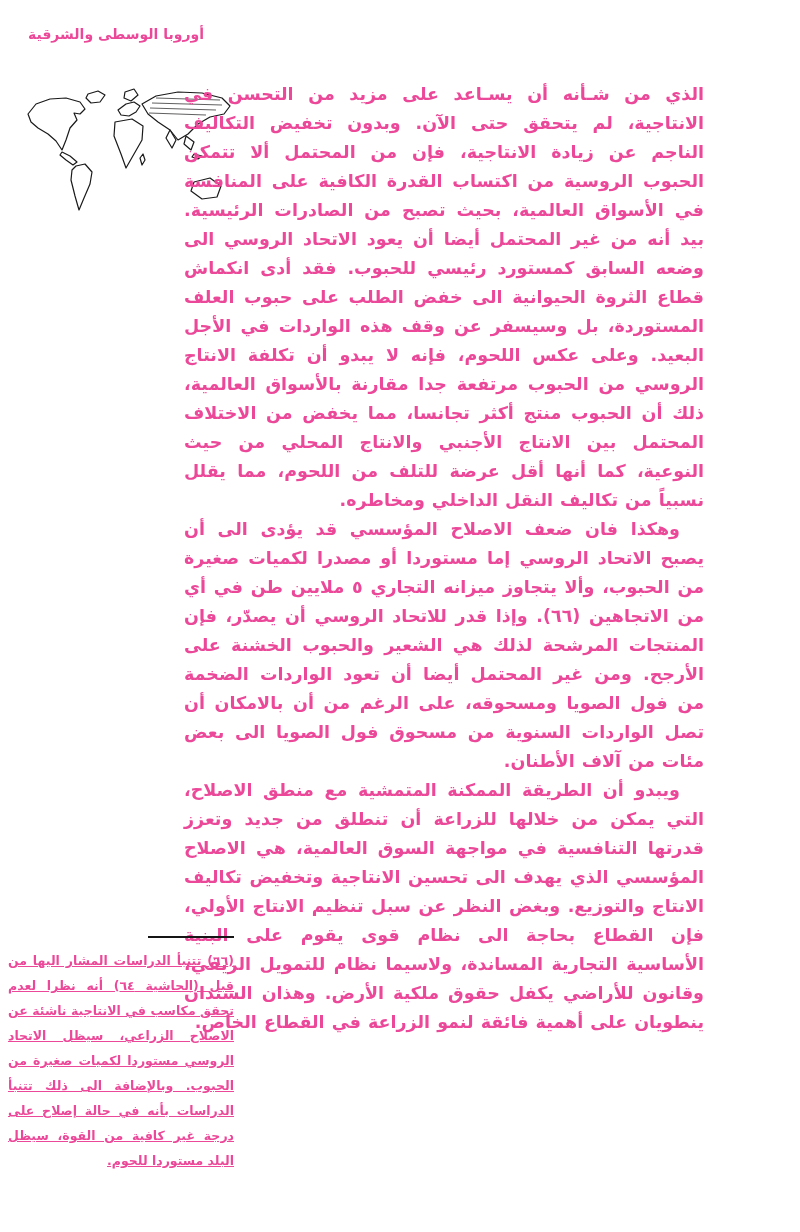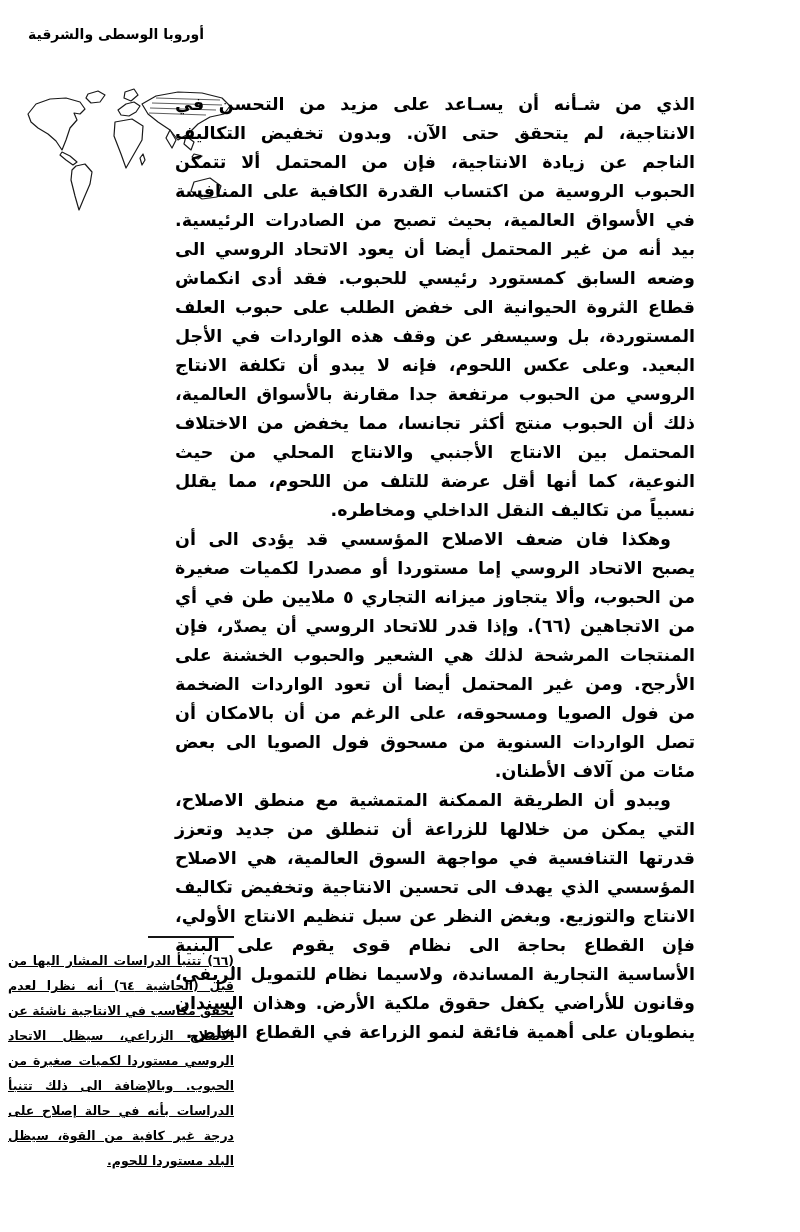--- a/index.html
+++ b/index.html
@@ -6,21 +6,21 @@
   html, body { background: #ffffff; }
   body { font-family: "DejaVu Sans", sans-serif; }
 
   .page {
     position: relative;
     width: 705px;
     height: 1232px;
     background: #ffffff;
     overflow: hidden;
     direction: rtl;
-    color: #000000;
+    color: #ec4899;
   }
 
   .running-header {
     position: absolute;
     top: 26px;
     left: 28px;
     font-size: 14px;
     font-weight: bold;
     letter-spacing: 0;
     white-space: nowrap;
@@ -31,24 +31,23 @@
     top: 84px;
     left: 22px;
     width: 215px;
     height: 150px;
   }
   .map-figure svg { display: block; width: 100%; height: 100%; }
 
   .main-text {
     position: absolute;
     top: 80px;
-    right: 10px;
+    right: 1px;
     width: 520px;
     text-align: justify;
-    margin-top: 10px;
   }
   .main-text p {
     font-size: 17.5px;
     font-weight: bold;
     line-height: 29px;
     word-spacing: 1px;
   }
   .main-text p.indent { text-indent: 24px; }
 
   .footnote {

